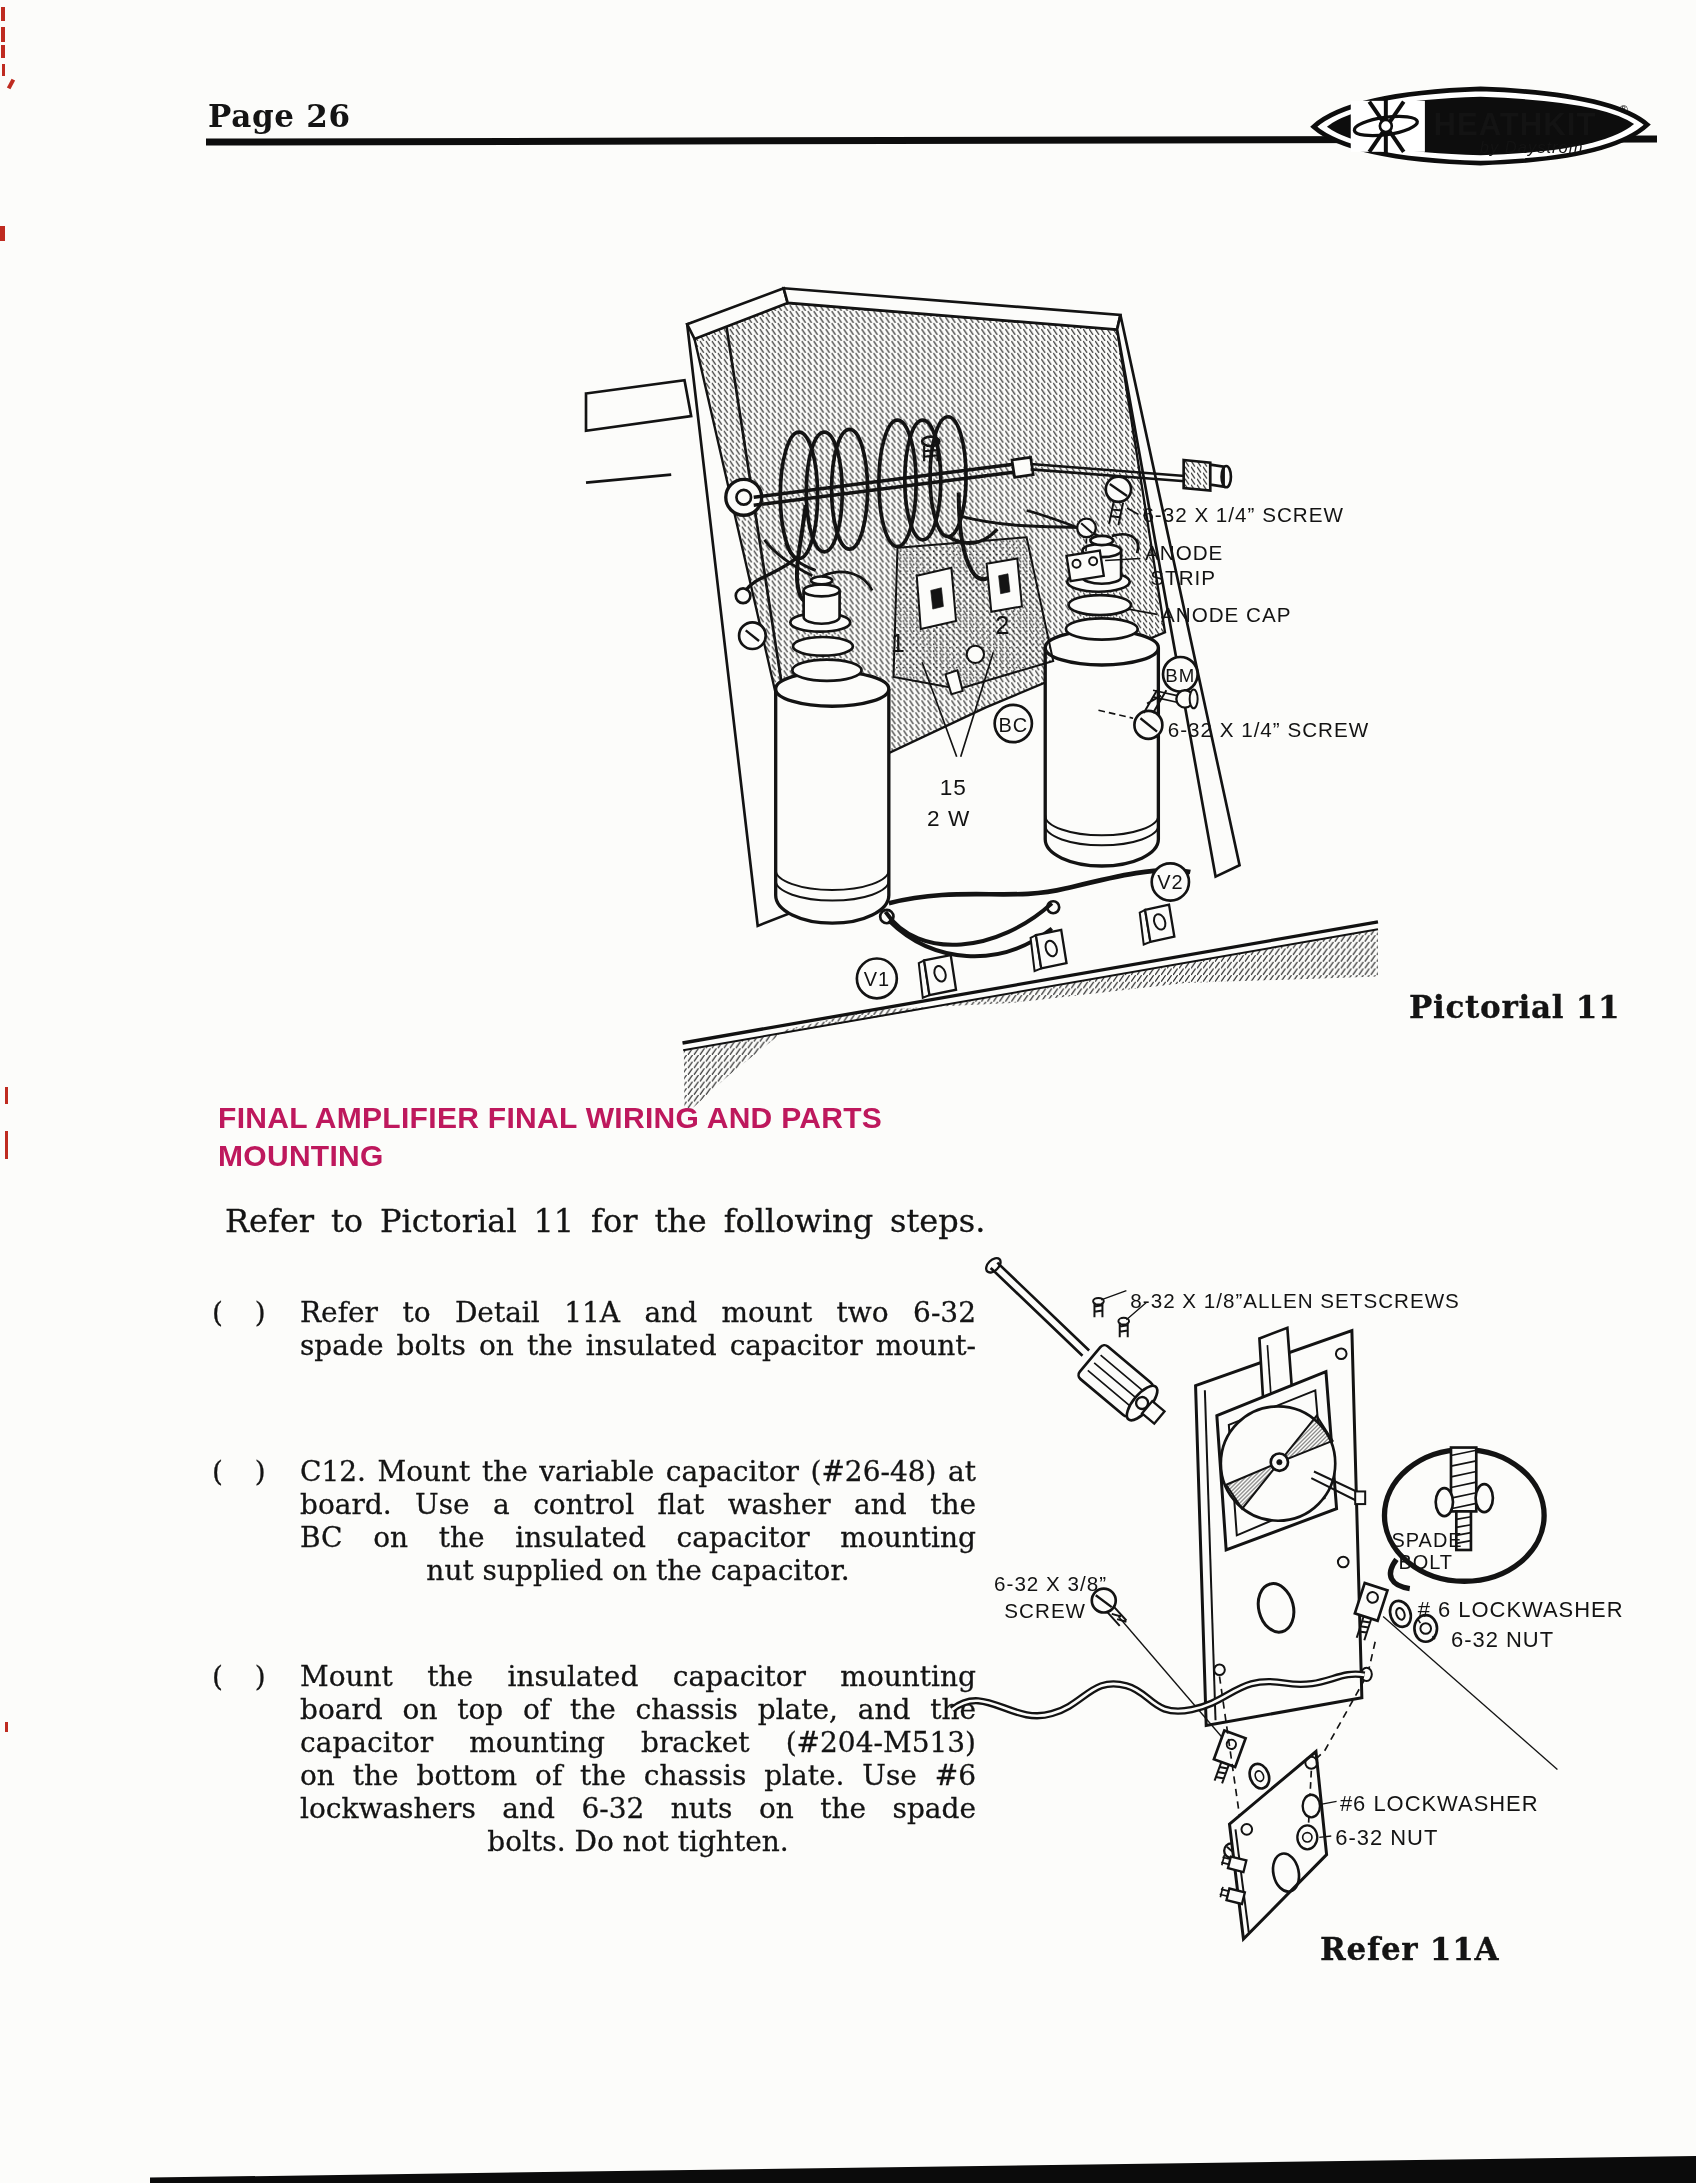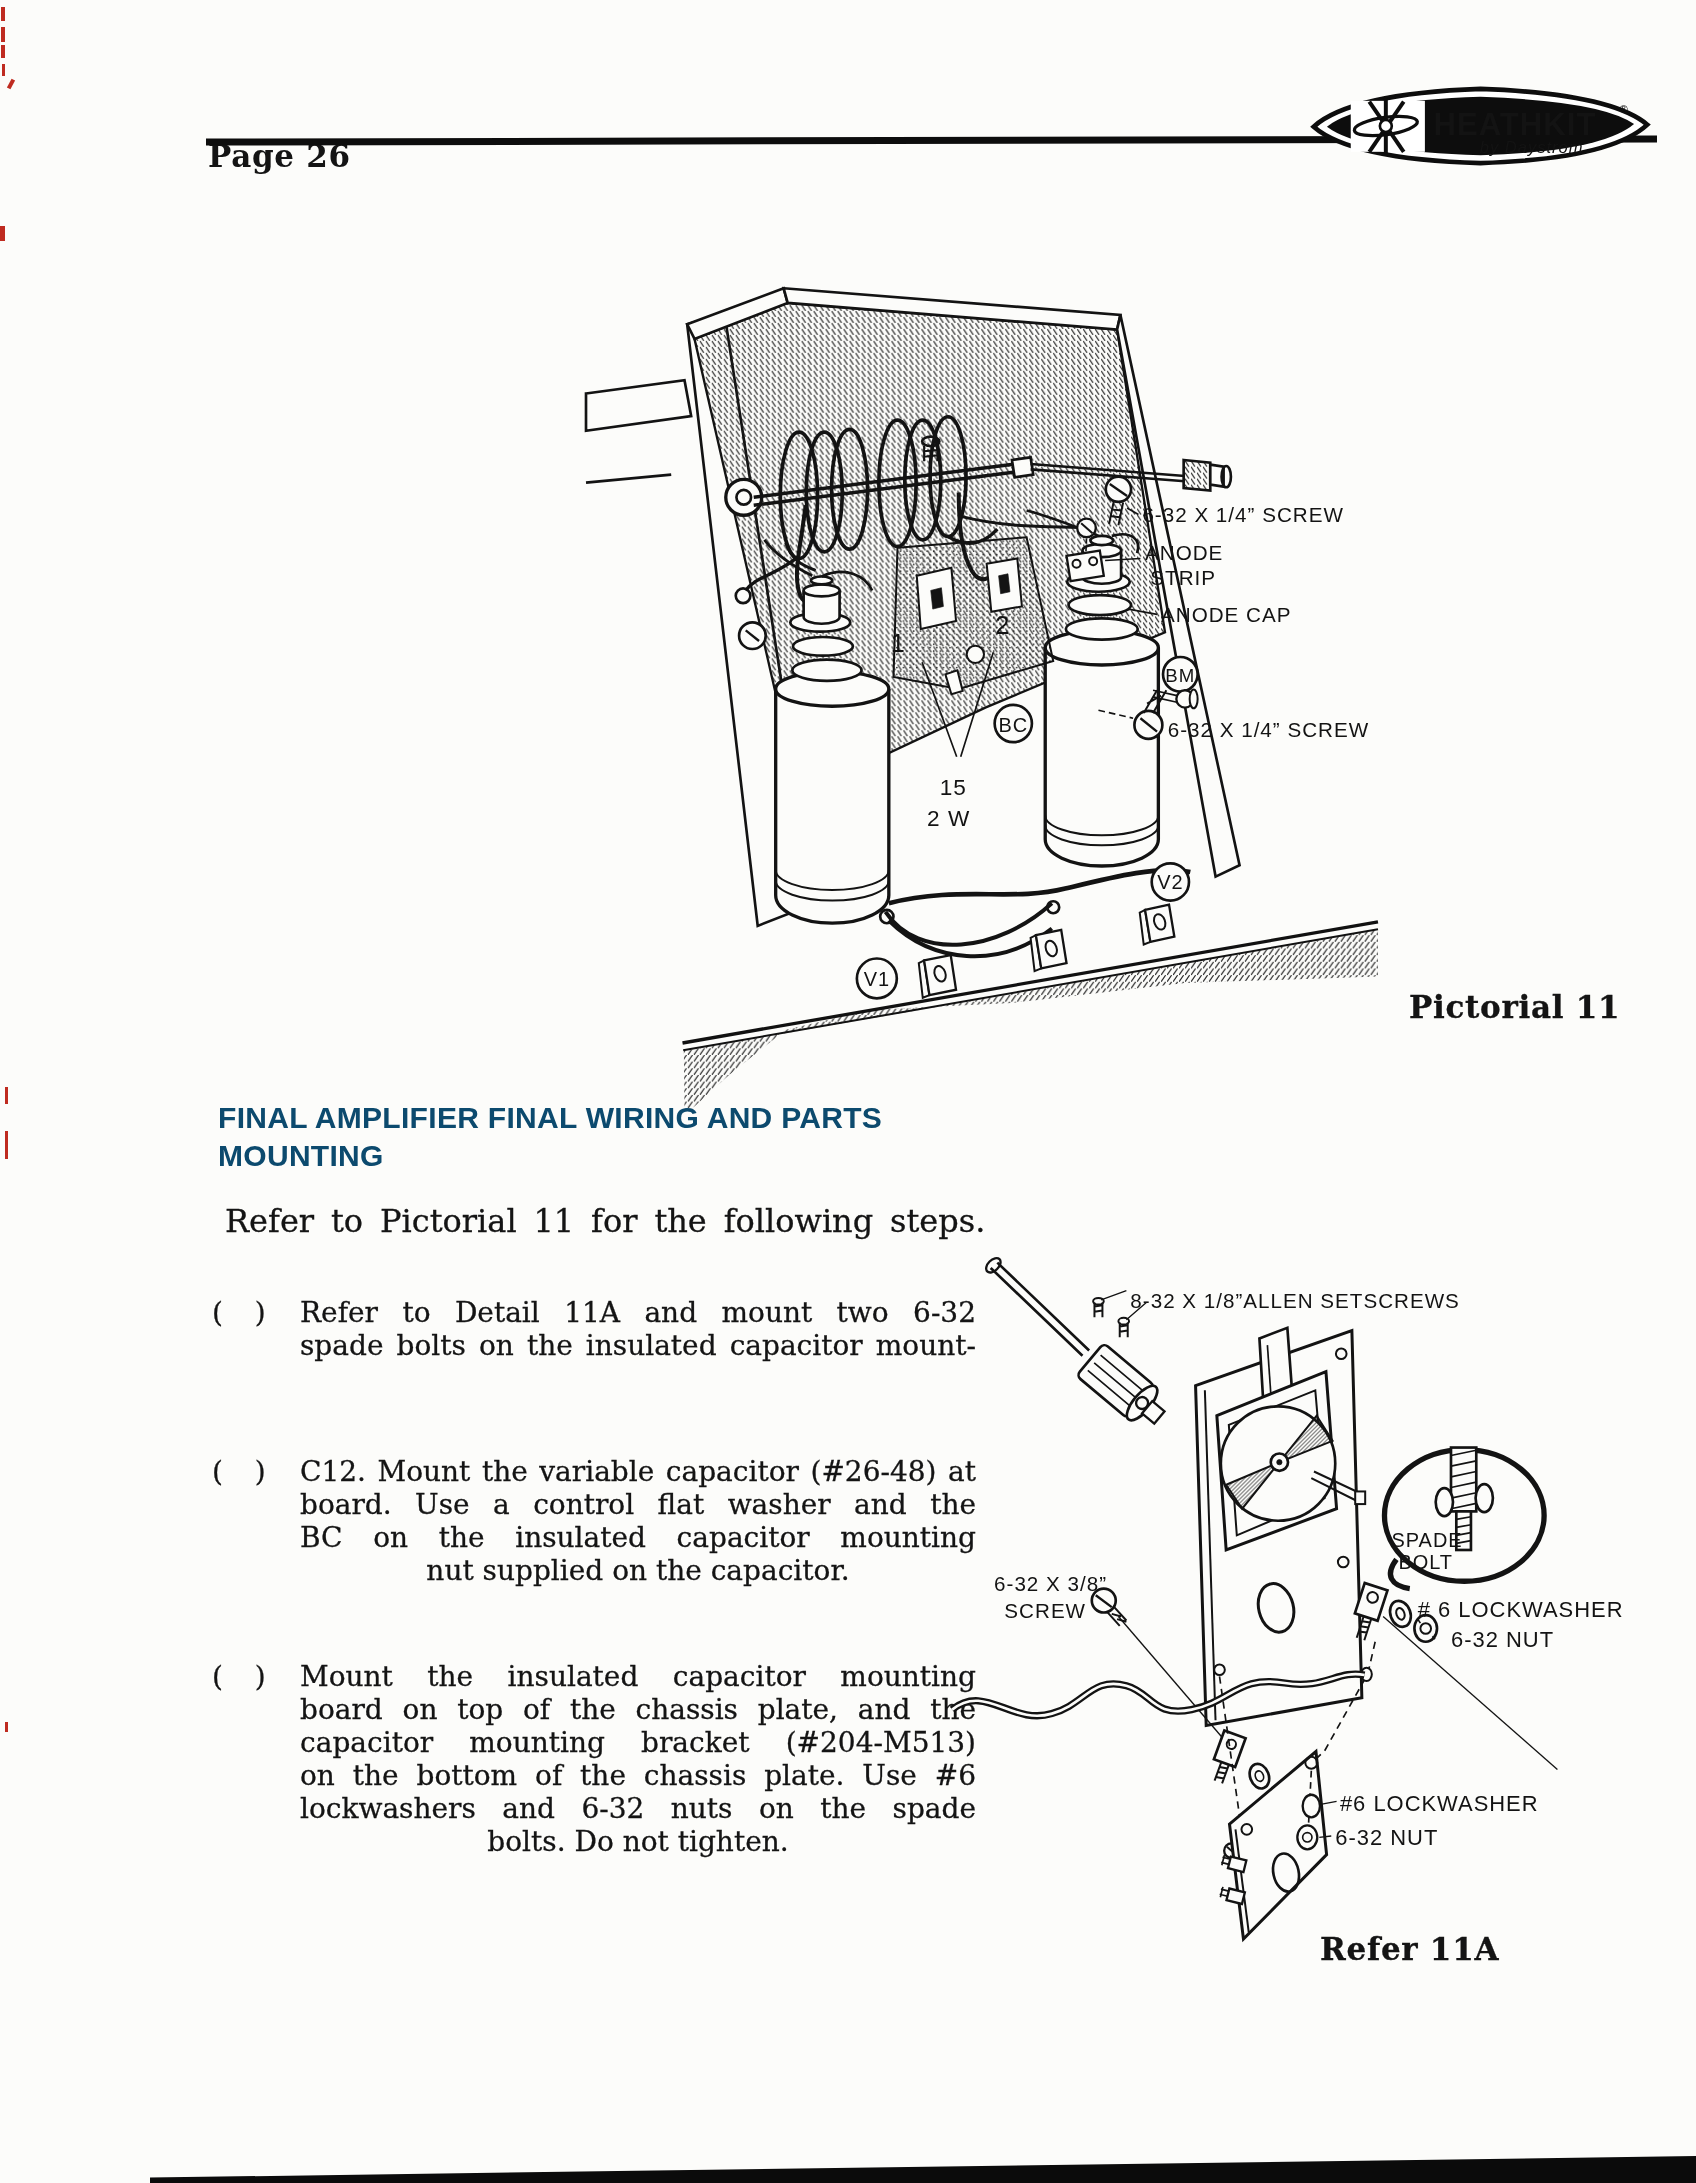--- a/index.html
+++ b/index.html
@@ -1,29 +1,29 @@
 <!DOCTYPE html>
 <html style="font-size:10.6px"><head>
 <meta charset="utf-8">
 <style>
   html,body{margin:0;padding:0;background:#e8e8e8;}
   .page{position:relative;width:1697px;height:2183px;background:#fcfcfa;overflow:hidden;
         font-family:"DejaVu Serif",serif;color:#141414;}
   .abs{position:absolute;}
   
-  .page-num{left:208px;top:98px;font-size:31px;font-weight:bold;letter-spacing:0.7px;margin-top:40px;}
+  .page-num{left:208px;top:98px;font-size:31px;font-weight:bold;letter-spacing:0.7px;}
   .rule{left:206px;top:137px;width:1451px;height:7.3px;background:#0d0d0d;transform:rotate(-0.12deg);}
   .logo{left:1310px;top:79px;width:341px;height:94px;}
   
   .cap{font-size:31px;font-weight:bold;letter-spacing:0.7px;-webkit-text-stroke:0.3px #141414;}
   .cap-pict{left:1409px;top:989px;}
   .cap-detail{left:1320px;top:1931px;}
   
   .heading{left:218px;top:1099px;font-family:"Liberation Sans",sans-serif;font-weight:bold;
-           font-size:30px;line-height:38px;letter-spacing:0.3px;color:#0c4a6e;}
+           font-size:30px;line-height:38px;letter-spacing:0.3px;color:#be185d;}
   .intro{left:225px;top:1202px;font-size:32px;word-spacing:6.7px;-webkit-text-stroke:0.3px #141414;}
   
   .step{position:absolute;left:212px;width:764px;display:flex;align-items:flex-start;
         font-size:28px;line-height:33px;-webkit-text-stroke:0.3px #141414;}
   .cb{width:72px;flex:0 0 72px;letter-spacing:1.3px;}
   .stx{flex:1;margin-left:16px;}
   .jl{text-align:justify;text-align-last:justify;}
   .ll{text-align:center;}
   
   svg{position:absolute;overflow:visible;}

